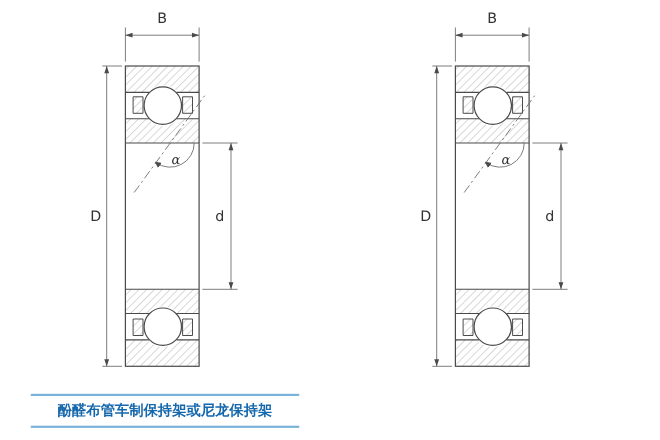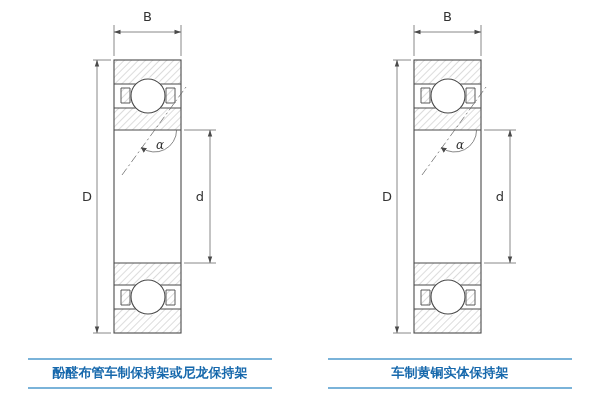--- a/index.html
+++ b/index.html
@@ -109,20 +109,15 @@
         <path class="thin" d="M114,56 L114,25 M181,56 L181,25 M111,60 L93,60 M111,333 L93,333 M184,130 L216,130 M184,263 L216,263"></path>
         <path class="thin" d="M114,32 L181,32 M97,60 L97,333 M210,130 L210,263"></path>
         <path class="arrow" d="M114,32 l6.5,-2.2 l0,4.4 z M181,32 l-6.5,-2.2 l0,4.4 z M97,60 l-2.2,6.5 l4.4,0 z M97,333 l-2.2,-6.5 l4.4,0 z M210,130 l-2.2,6.5 l4.4,0 z M210,263 l-2.2,-6.5 l4.4,0 z"></path>
         <text class="dimlabel" x="147.5" y="21" text-anchor="middle">B</text>
         <text class="dimlabel" x="92" y="201" text-anchor="end">D</text>
         <text class="dimlabel" x="204" y="201" text-anchor="end">d</text>
         <text class="anglelabel" x="160" y="149" text-anchor="middle">α</text>
       </g>
     </svg>
 
-    <figcaption class="caption-block">
-      <div class="rule"></div>
-      <div class="caption-text">车制黄铜实体保持架</div>
-      <div class="rule"></div>
-    </figcaption>
   </figure>
 
 </div>
 
 </body></html>

